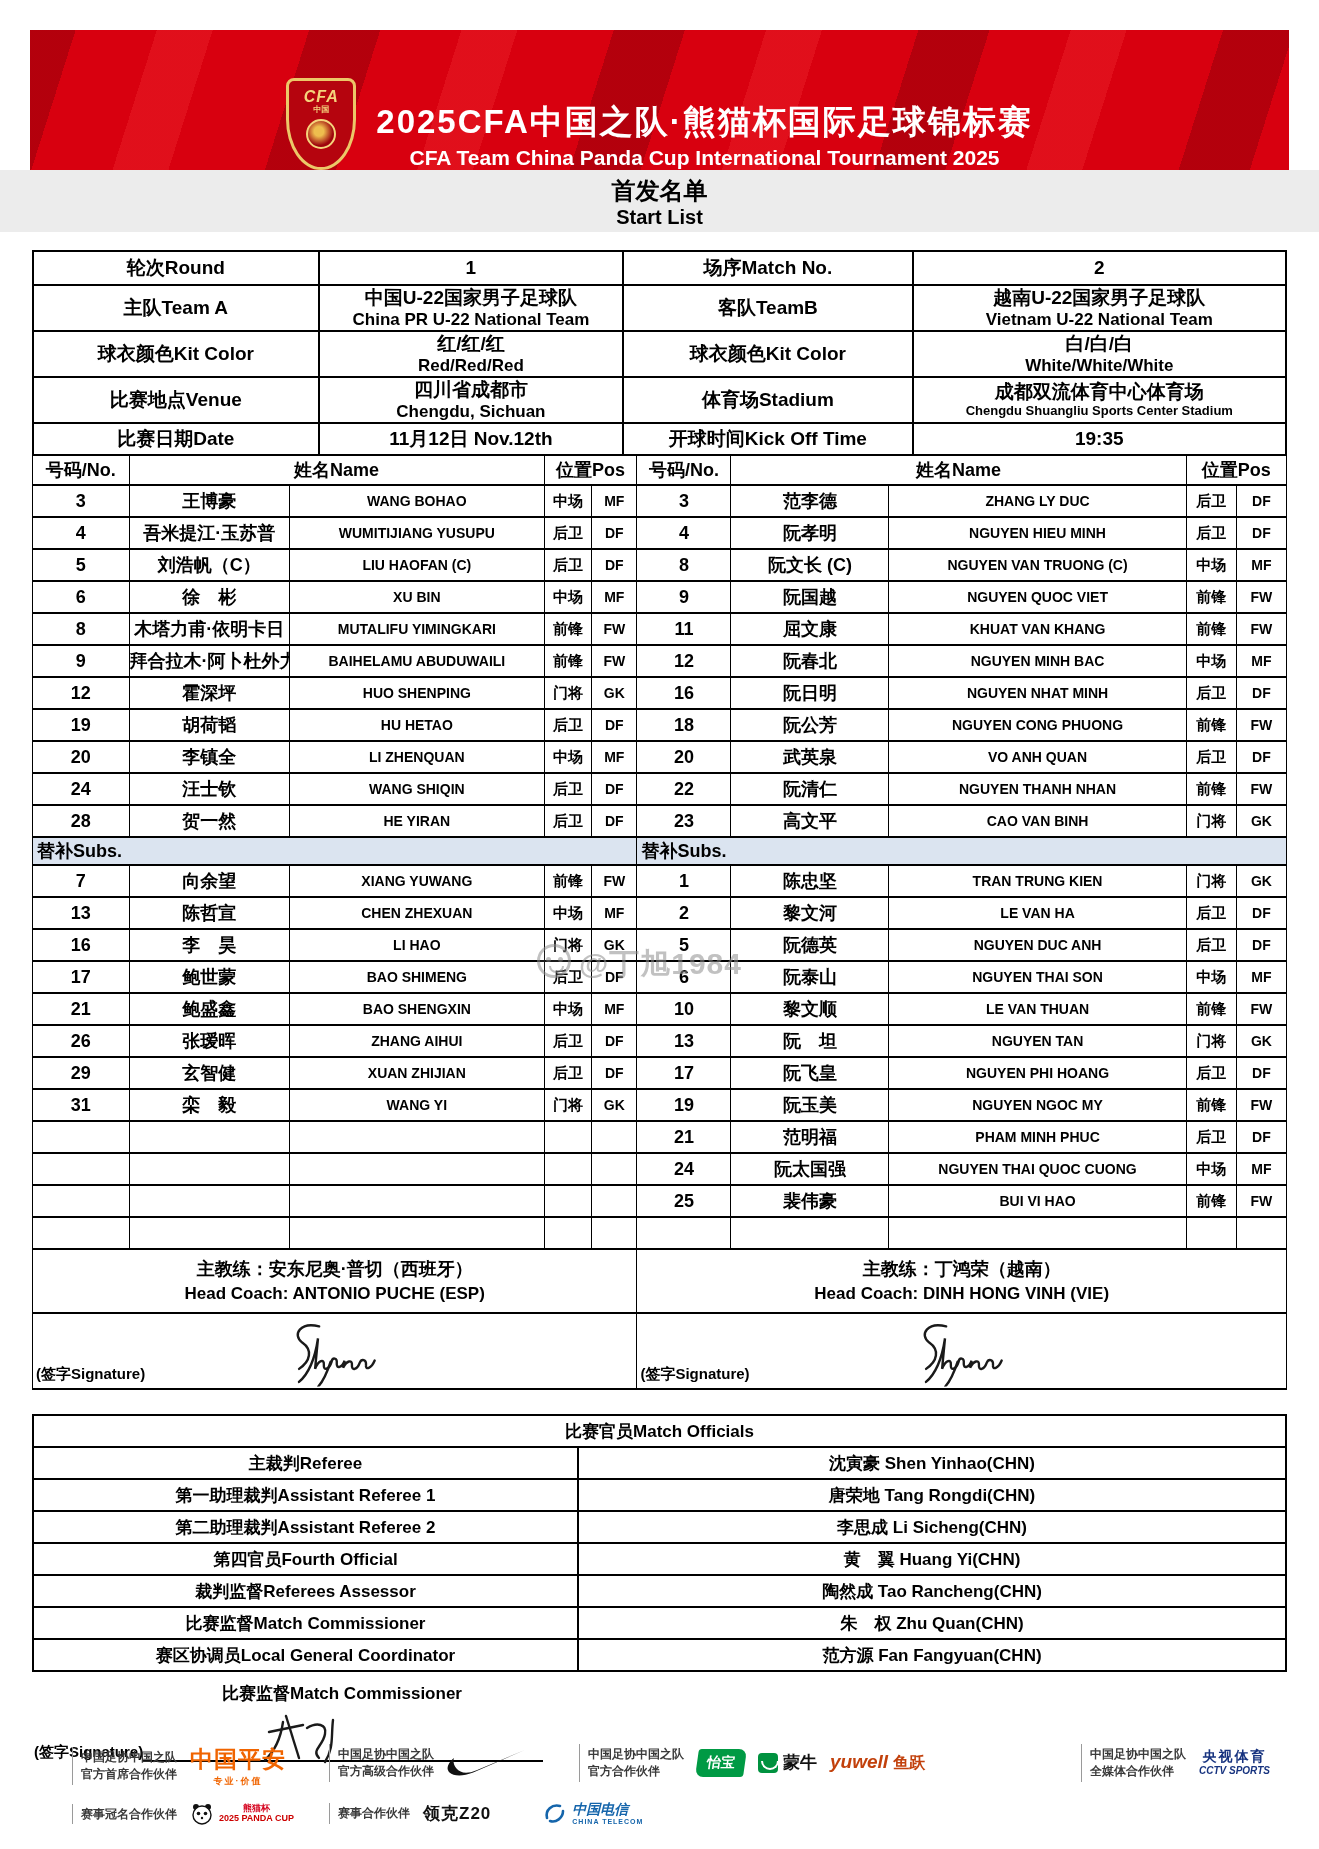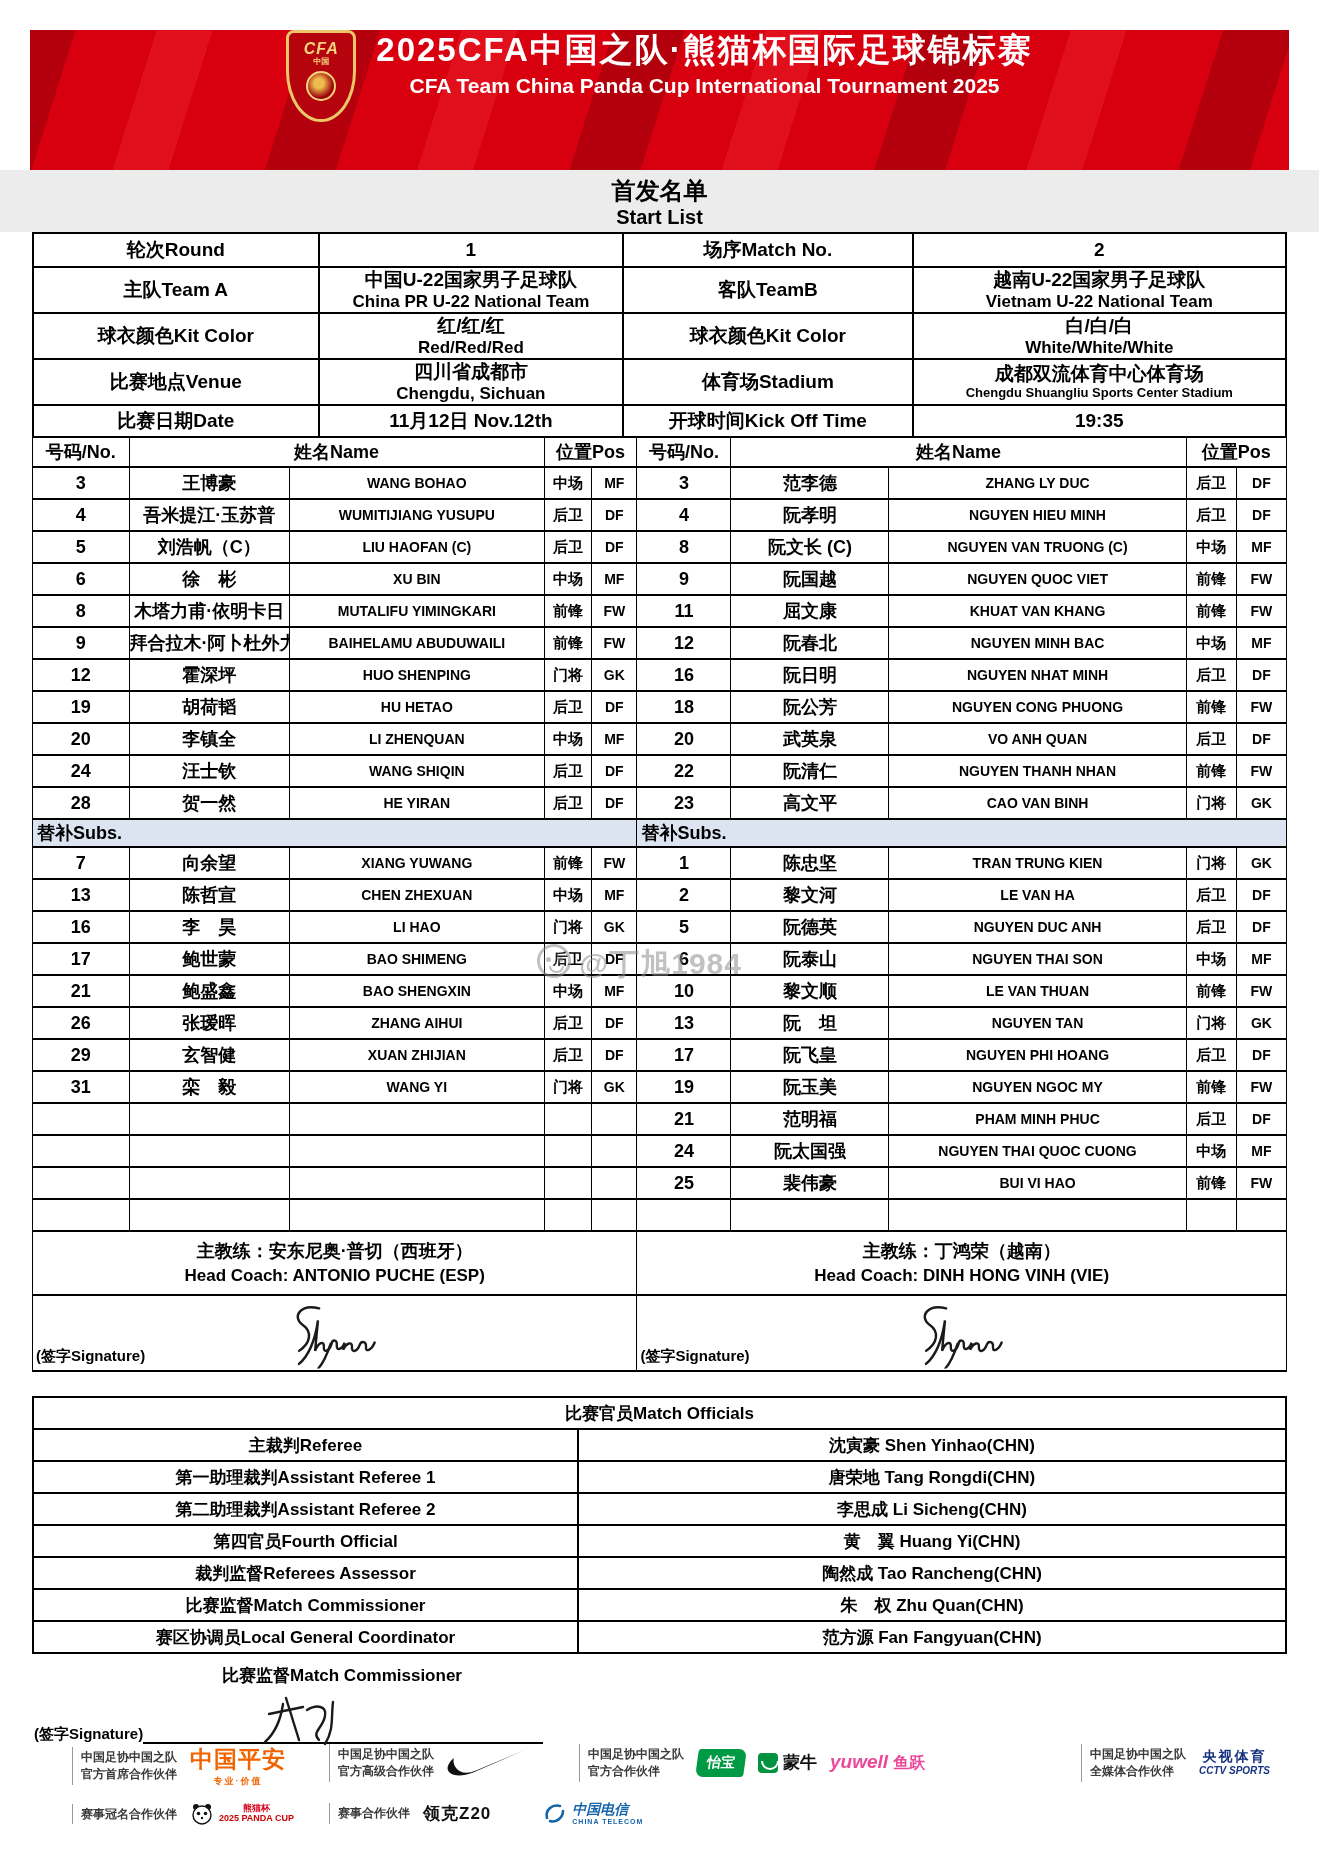--- a/index.html
+++ b/index.html
@@ -7,37 +7,37 @@
   body{height:1849px;position:relative;overflow:hidden;
        font-family:"Liberation Sans","DejaVu Sans",sans-serif;color:#000}
   #page{position:relative;width:1319px;height:1849px;background:#fff;padding-top:30px}
 
   
   .banner{position:relative;margin:0 30px;height:140px;background:#d8000f;overflow:hidden}
   .banner .stripes{position:absolute;inset:-30px;
      background:
        repeating-linear-gradient(100deg,rgba(120,0,8,.38) 0 70px,rgba(120,0,8,0) 70px 150px,rgba(255,70,70,.22) 150px 205px,rgba(255,70,70,0) 205px 300px);
      transform:skewX(-8deg)}
-  .banner-inner{position:relative;z-index:2;height:100%;display:flex;align-items:flex-start;justify-content:center;gap:20px}
+  .banner-inner{position:relative;z-index:2;height:100%;display:flex;align-items:flex-end;justify-content:center;gap:20px}
   .crest{width:70px;height:92px;background:#b5040e;border:3px solid #ecc768;
          border-radius:8px 8px 50% 50%/8px 8px 55% 55%;
          display:flex;flex-direction:column;align-items:center;flex:0 0 auto}
   .crest-top{color:#f5d47c;font-size:16px;font-weight:bold;font-style:italic;margin-top:7px;letter-spacing:1px}
   .crest-sub{color:#f5d47c;font-size:8px;font-weight:bold;line-height:1}
   .crest-ball{width:30px;height:30px;border-radius:50%;border:2px solid #f5d47c;margin-top:5px;
               background:radial-gradient(circle at 42% 40%,#eebd4e 22%,#9e040d 65%)}
   .t-cn{color:#fff;font-size:33px;font-weight:bold;letter-spacing:2px;line-height:1.2;text-align:center}
   .t-en{color:#fff;font-size:21px;font-weight:bold;text-align:center;margin-top:4px}
 
   
   .title-band{height:62px;background:#ececec;text-align:center;padding-top:6px}
   .pt-cn{font-size:24px;font-weight:bold;line-height:1.25}
   .pt-en{font-size:20px;font-weight:bold}
 
-  .content{margin:0 32px}
+  .content{margin:18px 32px}
 
   table{border-collapse:collapse;width:100%;table-layout:fixed}
   td,th{border:1px solid #000;overflow:hidden;white-space:nowrap}
 
   
   .info-table td{border-width:2px;text-align:center;vertical-align:middle;font-weight:bold}
   .info-table .lbl{font-size:19px}
   .r1 td{height:34px;font-size:19px}
   .r2 td{height:46px}.r3 td{height:46px}.r4 td{height:46px}
   .r5 td{height:32px;font-size:19px}
@@ -97,21 +97,21 @@
   .pingan .p1{font-size:23px;font-weight:bold;letter-spacing:1px}
   .pingan .p2{font-size:9px;letter-spacing:2px}
   .swoosh{display:block}
   .yibao{background:#009a44;color:#fff;padding:5px 10px;font-size:14px;transform:skewX(-8deg);
          border-radius:3px 8px 3px 8px;font-weight:bold}
   .mengniu{display:flex;align-items:center;gap:5px}
   .mn-ic{width:20px;height:20px;background:#00923f;border-radius:4px;position:relative}
   .mn-ic:before{content:"";position:absolute;left:3px;top:8px;width:14px;height:7px;
                 border:2px solid #fff;border-top:none;border-radius:0 0 12px 12px}
   .mn-tx{font-size:17px;color:#111;font-weight:bold}
-  .yuwell{color:#ec4899;font-size:19px;font-style:italic;font-weight:bold}
+  .yuwell{color:#c2410c;font-size:19px;font-style:italic;font-weight:bold}
   .yuwell .ycn{font-style:normal;font-size:16px}
   .cctv{text-align:center;color:#17337f;line-height:1.2}
   .cctv .c1{font-size:14px;letter-spacing:2px}
   .cctv .c2{font-size:10px;font-style:italic}
   .panda{display:flex;align-items:center;gap:5px}
   .panda-tx{color:#d5001c;line-height:1.1;text-align:center}
   .panda-tx .pa1{font-size:9px}
   .panda-tx .pa2{font-size:9px;color:#c00}
   .lynk{font-size:17px;color:#111;letter-spacing:1px;font-weight:bold}
   .telecom{display:flex;align-items:center;gap:6px;color:#1565ab}

